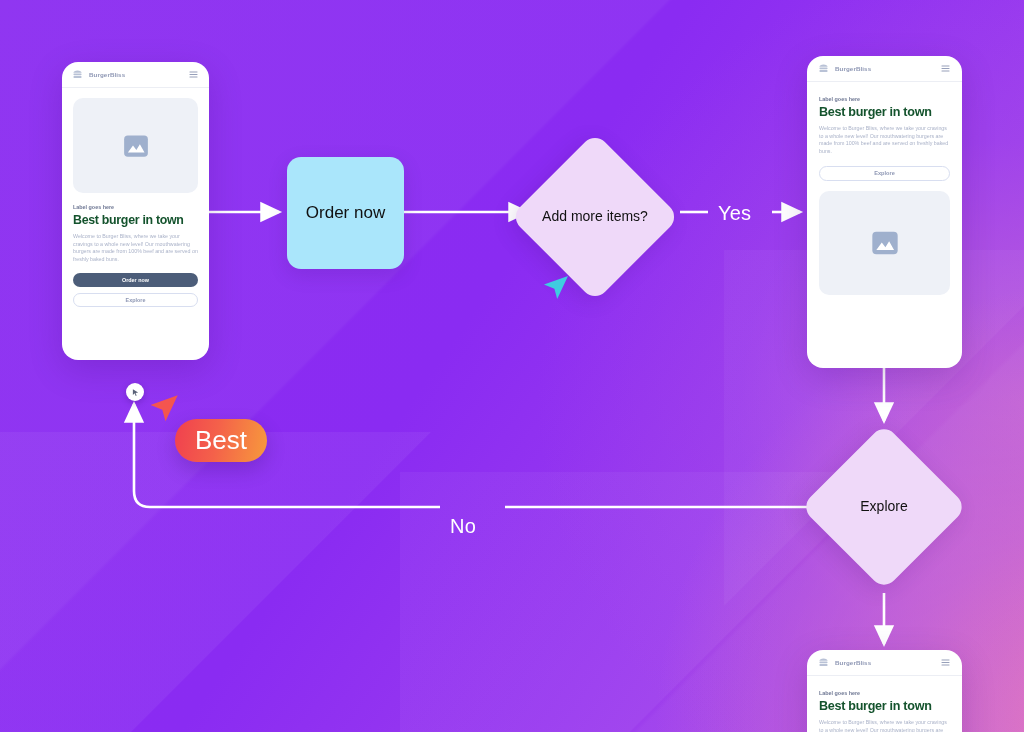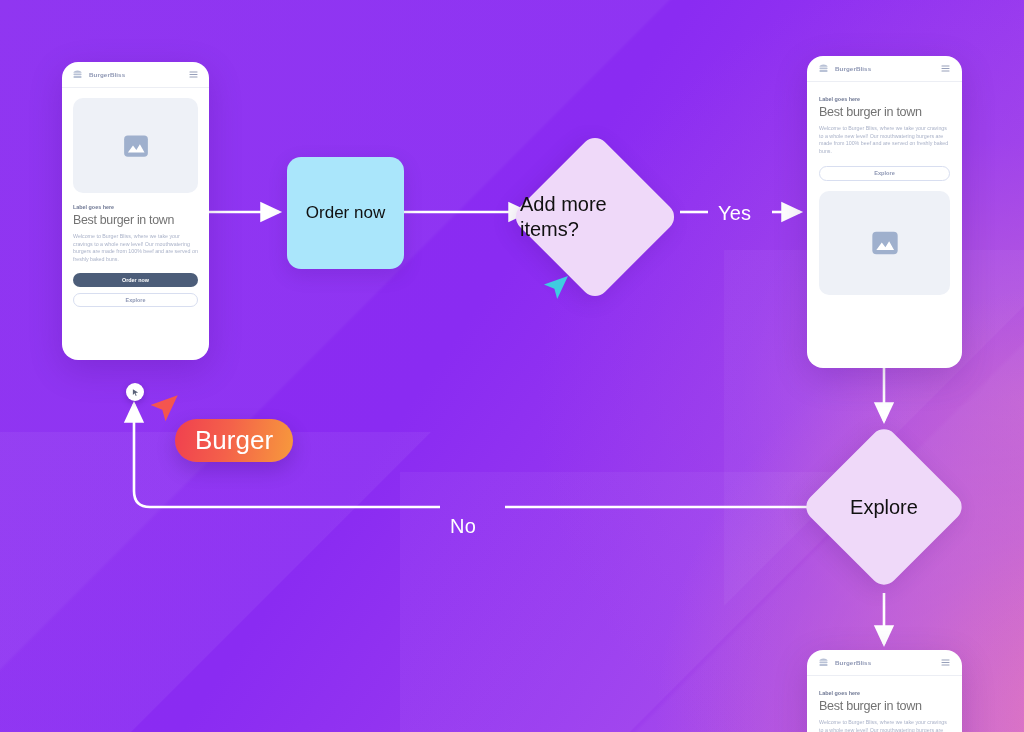--- a/index.html
+++ b/index.html
@@ -82,21 +82,21 @@
   .phone-body { padding: 0 12px; flex: 1 1 auto; }
 
   .img-placeholder {
     background: #eef1f7;
     border-radius: 10px;
     display: flex;
     align-items: center;
     justify-content: center;
   }
   .phone-label { color: #6f7894; font-weight: 600; }
-  .phone-title { color: #737373; font-weight: 400; letter-spacing: -0.3px; }
+  .phone-title { color: #14532d; font-weight: 700; letter-spacing: -0.3px; }
   .phone-para { color: #aab2c8; line-height: 1.45; }
 
   .btn {
     display: flex;
     align-items: center;
     justify-content: center;
     border-radius: 999px;
     font-weight: 600;
   }
   .btn-primary { background: #4c5d79; color: #ffffff; }
@@ -155,21 +155,21 @@
     border-radius: 14px;
     transform: rotate(45deg);
     box-shadow: 0 6px 22px rgba(50,0,100,0.14);
   }
   .diamond-label {
     position: absolute;
     display: flex;
     align-items: center;
     justify-content: center;
     color: #111111;
-    font-size: 20px;
+    font-size: 14px;
     line-height: 1.25;
     pointer-events: none;
   }
   #diamond-add { left: 535px; top: 157px; width: 120px; height: 120px; }
   #diamond-add-label { left: 520px; top: 157px; width: 150px; height: 120px; }
 
   #diamond-explore { left: 825px; top: 448px; width: 118px; height: 118px; }
   #diamond-explore-label { left: 810px; top: 448px; width: 148px; height: 118px; }
 
   
@@ -356,21 +356,21 @@
   <div class="edge-label" id="label-yes">Yes</div>
   <div class="edge-label" id="label-no">No</div>
 
   <svg class="cursor-arrow" id="arrow-constantine" width="30" height="30" viewBox="0 0 30 30">
     <path d="M28 2 L4 10.5 L14.4 14.8 L17.2 25 Z" fill="#3fcde0"></path>
   </svg>
 
   <svg class="cursor-arrow" id="arrow-diego" width="34" height="34" viewBox="0 0 30 30">
     <path d="M28 2 L4 10.5 L14.4 14.8 L17.2 25 Z" fill="#f4554f"></path>
   </svg>
-  <div class="cursor-chip" id="chip-diego">Burger</div>
+  <div class="cursor-chip" id="chip-diego">Best</div>
 
   <div class="click-dot">
     <svg width="9" height="9" viewBox="0 0 24 24">
       <path d="M5 3 L19 12 L12.2 13.2 L15 20 L12.6 21 L9.8 14.2 L5 18.6 Z" fill="#5a6278"></path>
     </svg>
   </div>
 
 </div>
 
 </body></html>

